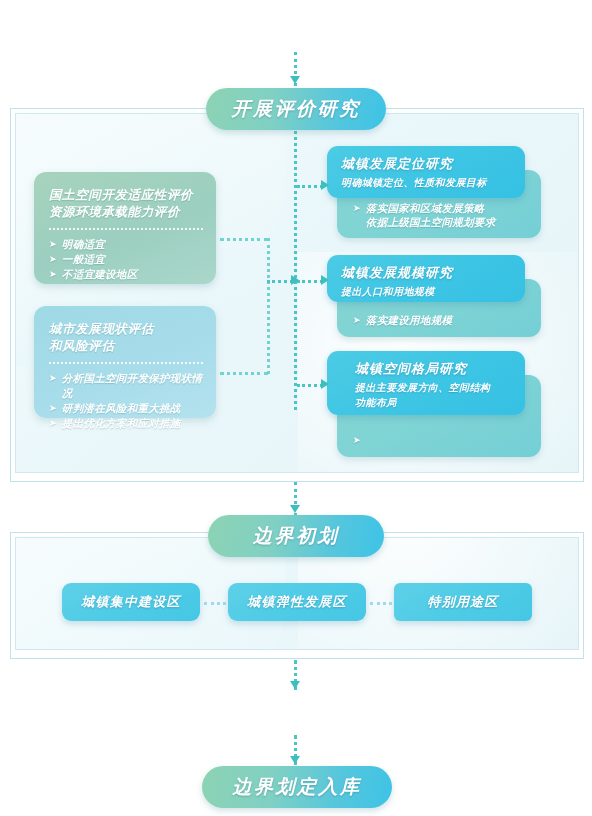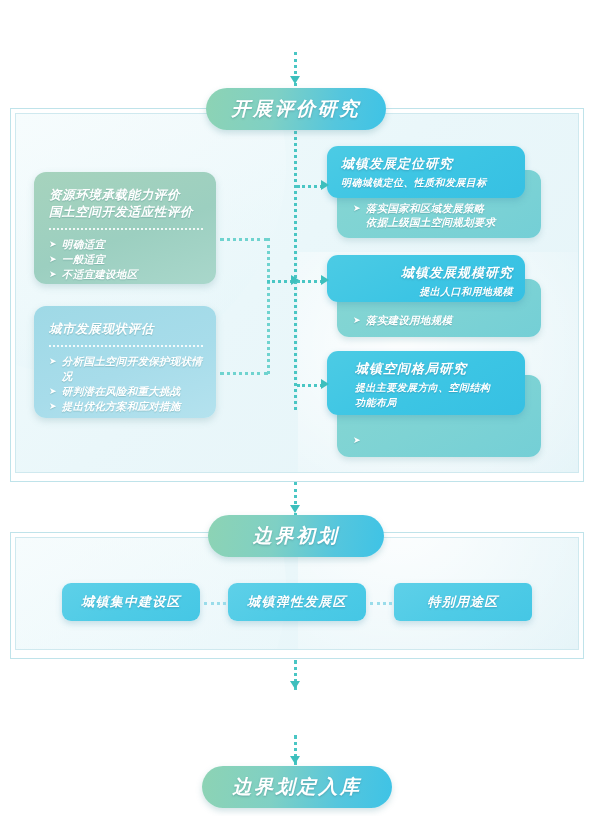--- a/index.html
+++ b/index.html
@@ -180,22 +180,22 @@
 
   <div class="panel-outer" style="left:10px;top:108px;width:572px;height:372px;"></div>
   <div class="panel-inner" style="left:15px;top:113px;width:562px;height:358px;"></div>
 
   <div class="pill" style="left:206px;top:88px;width:180px;">
     <span>开展评价研究</span>
   </div>
 
   <div class="info-card green" style="left:34px;top:172px;width:182px;height:112px;">
     <div class="info-title">
+      <div>国土空间开发适应性评价</div>
       <div>资源环境承载能力评价</div>
-      <div>国土空间开发适应性评价</div>
     </div>
     <div class="dash-sep"></div>
     <ul class="info-bullets">
       <li>
           <span class="bul">➤</span>
           <span>明确适宜</span>
         </li>
       <li>
           <span class="bul">➤</span>
           <span>一般适宜</span>
@@ -203,20 +203,21 @@
       <li>
           <span class="bul">➤</span>
           <span>不适宜建设地区</span>
         </li>
     </ul>
   </div>
 
   <div class="info-card blue" style="left:34px;top:306px;width:182px;height:112px;">
     <div class="info-title">
       <div>城市发展现状评估</div>
+      <div>和风险评估</div>
     </div>
     <div class="dash-sep"></div>
     <ul class="info-bullets">
       <li>
           <span class="bul">➤</span>
           <span>分析国土空间开发保护现状情况</span>
         </li>
       <li>
           <span class="bul">➤</span>
           <span>研判潜在风险和重大挑战</span>
@@ -261,21 +262,21 @@
     </div>
   </div>
 
   <div class="res-group" style="left:327px;top:255px;width:214px;height:76px;">
     <div class="res-sub" style="width:204px;height:58px;">
       <div class="res-sub-text">
         <span class="bul">➤</span>
         <span style="display:block">落实建设用地规模</span>
       </div>
     </div>
-    <div class="res-head" style="width:198px;height:47px;text-align:right;">
+    <div class="res-head" style="width:198px;height:47px;">
       <div class="res-title">城镇发展规模研究</div>
       <div class="res-desc">提出人口和用地规模</div>
     </div>
   </div>
 
   <div class="res-group" style="left:327px;top:351px;width:214px;height:106px;">
     <div class="res-sub" style="width:204px;height:82px;">
       <div class="res-sub-text">
         <span class="bul">➤</span>
       </div>

